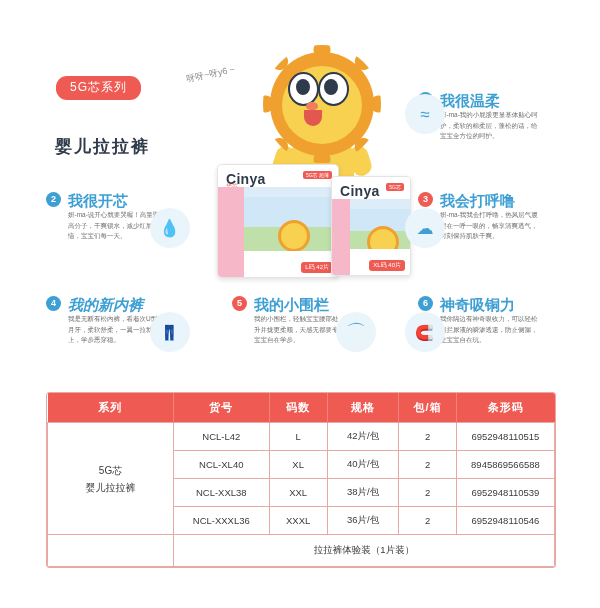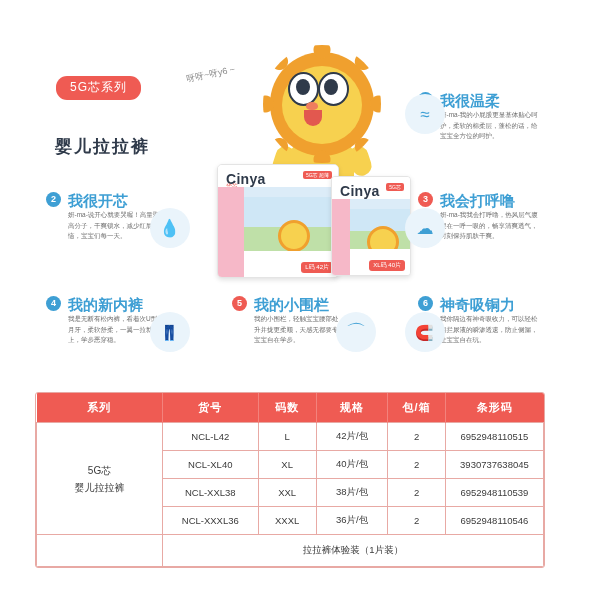--- a/index.html
+++ b/index.html
@@ -179,21 +179,21 @@
     position: absolute; left: 22px; top: 18px; width: 100px; font-size: 6.5px;
     line-height: 1.65; color: #6d6d6d;
   }
   .ficon-inner {
     position: absolute; left: 50%; top: 50%; transform: translate(-50%, -50%);
     font-size: 17px; line-height: 1;
   }
 
   
   .table-wrap {
-    position: absolute; left: 35px; top: 368px; width: 508px;
+    position: absolute; left: 46px; top: 368px; width: 508px;
     border: 1px solid #e8a9a4; border-radius: 3px; overflow: hidden;
   }
   table { border-collapse: collapse; width: 100%; font-size: 10px; }
   thead th {
     background: #ef5b53; color: #fff; font-weight: bold; font-size: 11px;
     padding: 7px 2px; border-right: 1px solid #f3827c; letter-spacing: 1px;
   }
   thead th:last-child { border-right: none; }
   tbody td {
     border: 1px solid #e8a9a4; padding: 7px 2px; text-align: center;
@@ -283,21 +283,21 @@
     <div class="num" style="background:#ef5b53;">3</div>
     <div class="ftitle" style="color:#3e9fd4;">我会打呼噜</div>
     <div class="fdesc">妍-ma-我我会打呼噜，热风层气腹腹在一呼一吸的，畅享清爽透气，时刻保持肌肤干爽。</div>
   </div>
   <div class="ficon" style="position:absolute; left:405px; top:184px; width:40px; height:40px; border-radius:50%; background:#eaf4fb;">
     <div class="ficon-inner" style="color:#3e9fd4;">☁</div>
   </div>
 
   <div class="feature left" style="left:46px; top:272px;">
     <div class="num" style="background:#3e9fd4;">4</div>
-    <div class="ftitle" style="color:#3e9fd4;">我的新内裤</div>
+    <div class="ftitle" style="color:#3e9fd4;font-style:italic;">我的新内裤</div>
     <div class="fdesc">我是无断有松内裤，看着次U型像月牙，柔软舒柔，一翼一拉就穿上，学步恶穿稳。</div>
   </div>
   <div class="ficon" style="position:absolute; left:150px; top:288px; width:40px; height:40px; border-radius:50%; background:#eaf4fb;">
     <div class="ficon-inner" style="font-size:15px;">👖</div>
   </div>
 
   <div class="feature left" style="left:232px; top:272px;">
     <div class="num" style="background:#ef5b53;">5</div>
     <div class="ftitle" style="color:#3e9fd4;">我的小围栏</div>
     <div class="fdesc">我的小围栏，轻触宝宝腰部处，提升并拢更柔顺，天感无都要专属，宝宝自在学步。</div>
@@ -335,21 +335,21 @@
           <td>L</td>
           <td>42片/包</td>
           <td>2</td>
           <td>6952948110515</td>
         </tr>
         <tr>
           <td>NCL-XL40</td>
           <td>XL</td>
           <td>40片/包</td>
           <td>2</td>
-          <td>3930737638045</td>
+          <td>8945869566588</td>
         </tr>
         <tr>
           <td>NCL-XXL38</td>
           <td>XXL</td>
           <td>38片/包</td>
           <td>2</td>
           <td>6952948110539</td>
         </tr>
         <tr>
           <td>NCL-XXXL36</td>

